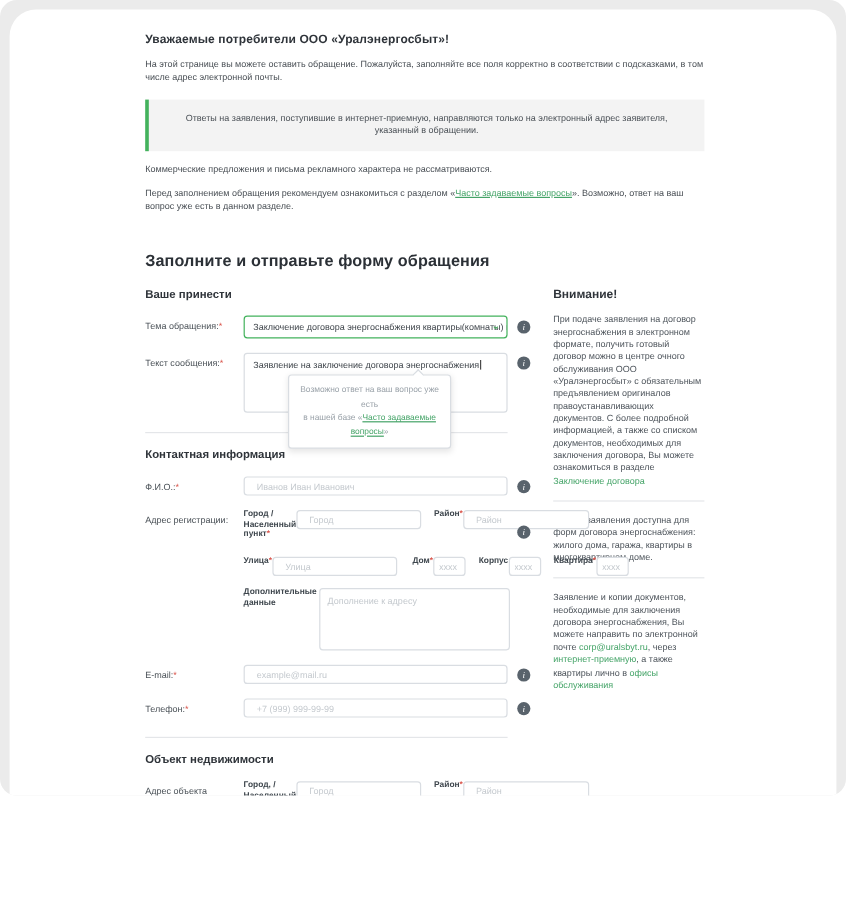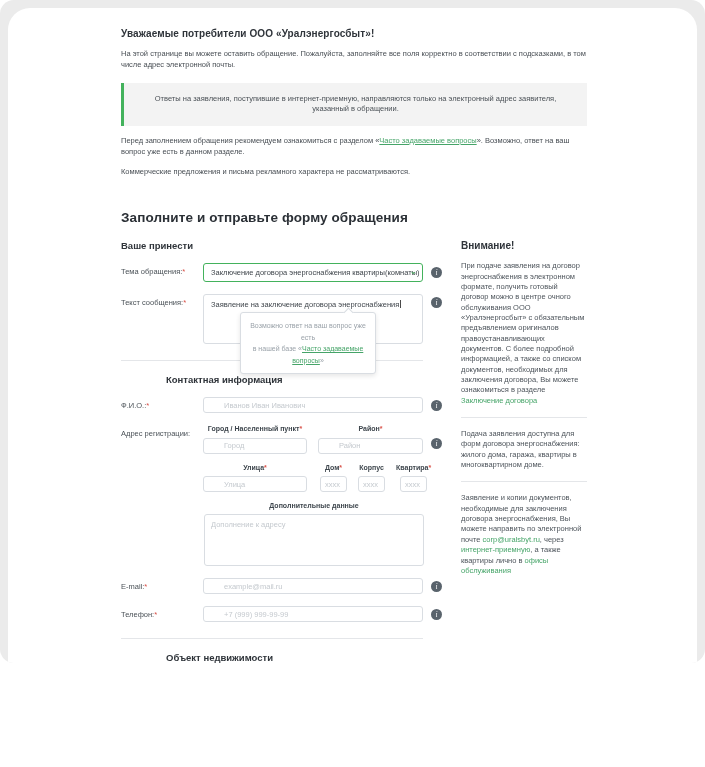--- a/index.html
+++ b/index.html
@@ -33,37 +33,37 @@
     margin-top:12px;background:#f3f3f3;border-left:3px solid var(--green);
     padding:11px 26px;text-align:center;font-size:7.5px;color:#4a5056;line-height:1.4;
   }
   a.glink{color:var(--link);text-decoration:underline;cursor:pointer;}
   h2.form-title{font-size:13.5px;color:#2b3036;margin-top:33px;letter-spacing:.1px;}
   .columns{display:flex;align-items:flex-start;margin-top:15px;}
   .form-col{width:304px;flex:none;}
   .aside{width:126px;flex:none;margin-left:36px;}
   h3.section{font-size:9.5px;color:var(--dark);}
   .divider{border-top:1px solid var(--divider);margin-top:16px;width:302px;}
-  .divider+h3.section{margin-top:13px;margin-left:45px;}
+  .divider+h3.section{margin-top:13px;}
 
   .row{display:flex;margin-top:12px;}
   .row-label{width:82px;flex:none;font-size:7.5px;color:#4a5157;padding-top:4px;line-height:1.4;padding-right:6px;}
   .row-field{position:relative;width:222px;flex:none;}
   .req{color:var(--red);}
 
   .select{
     width:220px;height:19px;border:1px solid var(--green);border-radius:3px;background:#fff;
     display:flex;align-items:center;padding:0 16px 0 7px;font-size:7.5px;color:#3f454b;
     position:relative;white-space:nowrap;overflow:hidden;cursor:pointer;
   }
   .select .chev{position:absolute;right:5px;top:3px;color:var(--green);font-size:9px;line-height:1;}
 
   .input{
     width:220px;height:16px;border:1px solid var(--border);border-radius:3px;background:#fff;
-    font-size:7.5px;padding:0 20px;color:#3f454b;font-family:inherit;outline:none;display:block;
+    font-size:7.5px;padding:0 10px;color:#3f454b;font-family:inherit;outline:none;display:block;
   }
   .input::placeholder{color:#c4c9ce;}
   .ta{
     width:220px;height:52px;border:1px solid var(--border);border-radius:3px;background:#fff;
     font-size:7.5px;padding:5px 6px;color:#3f454b;font-family:inherit;resize:none;outline:none;display:block;
   }
   .ta::placeholder{color:#c4c9ce;}
 
   .msgbox{
     width:220px;height:50px;border:1px solid var(--border);border-radius:3px;background:#fff;
@@ -75,21 +75,21 @@
     border-radius:3px;box-shadow:0 2px 5px rgba(0,0,0,.10);padding:7px 5px;
     font-size:7px;color:#9aa2a9;text-align:center;line-height:1.65;z-index:2;
   }
   .tooltip::before{
     content:"";position:absolute;top:-4px;left:104px;width:6px;height:6px;background:#fff;
     border-left:1px solid var(--border);border-top:1px solid var(--border);transform:rotate(45deg);
   }
 
   .sub-label{display:block;font-size:7px;font-weight:bold;color:#3e464d;margin-bottom:4px;line-height:1.2;}
   .addr-line{display:flex;margin-bottom:10px;align-items:flex-start;}
-  .fld{display:flex;flex-direction:column;align-items:center;}
+  .fld{display:flex;}
   .in-city{width:104px;}
   .fld.district{margin-left:11px;}
   .in-district{width:105px;}
   .fld.house{margin-left:13px;}
   .fld.korpus,.fld.flat{margin-left:11px;}
   .in-num{width:27px;padding:0 4px;}
   .extra .ta{margin-top:0;}
 
   .info-icon{
     position:absolute;width:11px;height:11px;border-radius:50%;background:#59636c;color:#fff;
@@ -108,22 +108,22 @@
 
 <div class="screen">
   <div class="card">
     <div class="content">
 
       <h1 class="page-title">Уважаемые потребители ООО «Уралэнергосбыт»!</h1>
       <p class="txt">На этой странице вы можете оставить обращение. Пожалуйста, заполняйте все поля корректно в соответствии с подсказками, в том числе адрес электронной почты.</p>
       <div class="notice">
         <span>Ответы на заявления, поступившие в интернет-приемную, направляются только на электронный адрес заявителя, указанный в обращении.</span>
       </div>
+      <p class="txt">Коммерческие предложения и письма рекламного характера не рассматриваются.</p>
       <p class="txt"><span>Перед заполнением обращения рекомендуем ознакомиться с разделом «</span><a class="glink">Часто задаваемые вопросы</a><span>». Возможно, ответ на ваш вопрос уже есть в данном разделе.</span></p>
-      <p class="txt">Коммерческие предложения и письма рекламного характера не рассматриваются.</p>
 
       <h2 class="form-title">Заполните и отправьте форму обращения</h2>
 
       <div class="columns">
 
         <div class="form-col">
 
           <h3 class="section">Ваше принести</h3>
 
           <div class="row">

